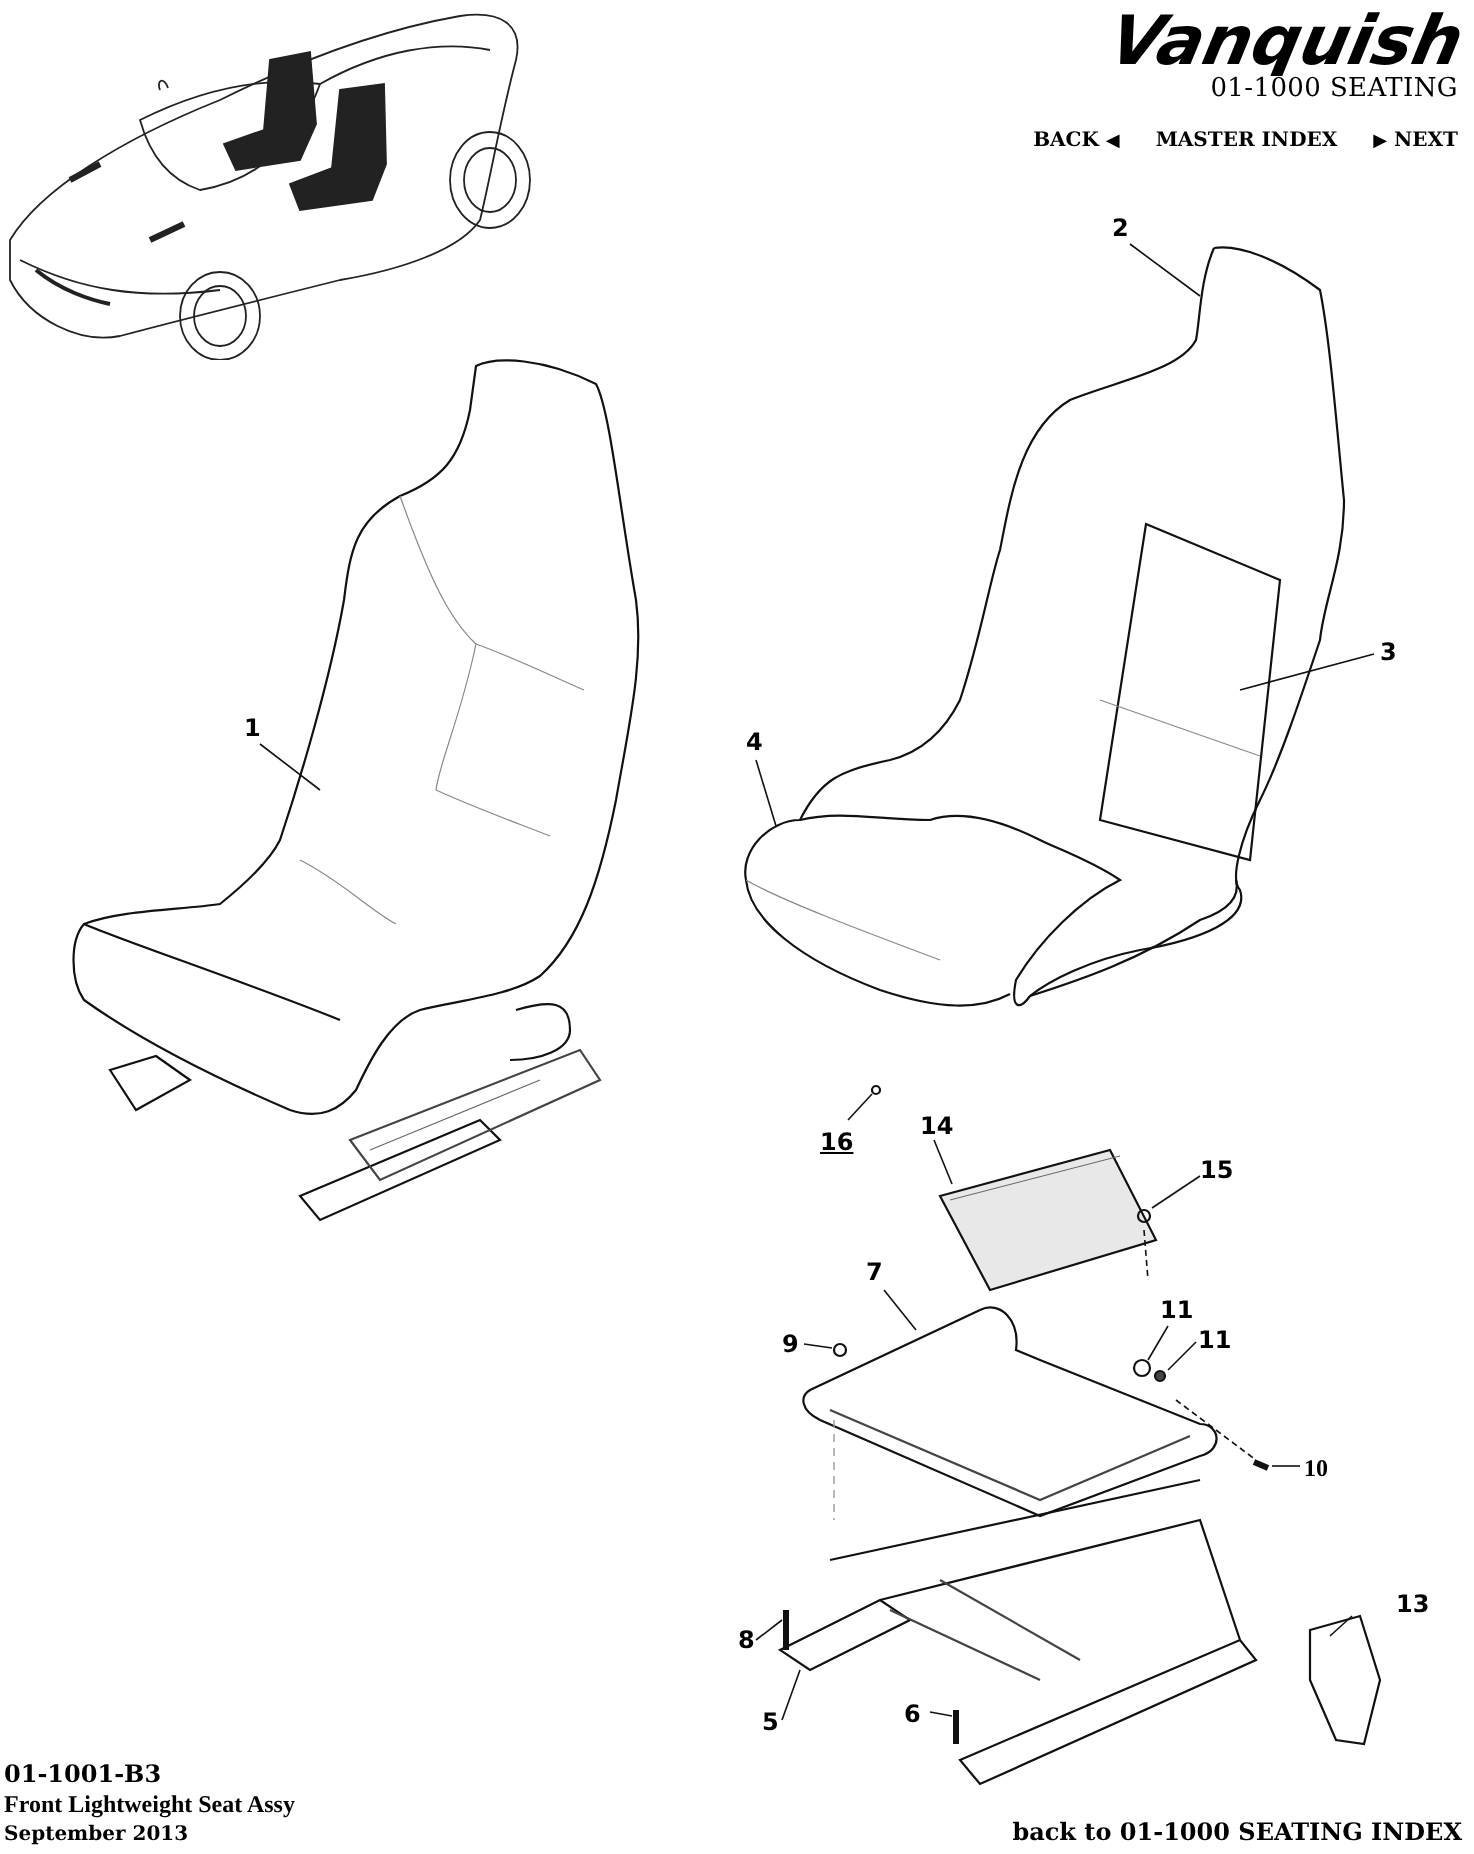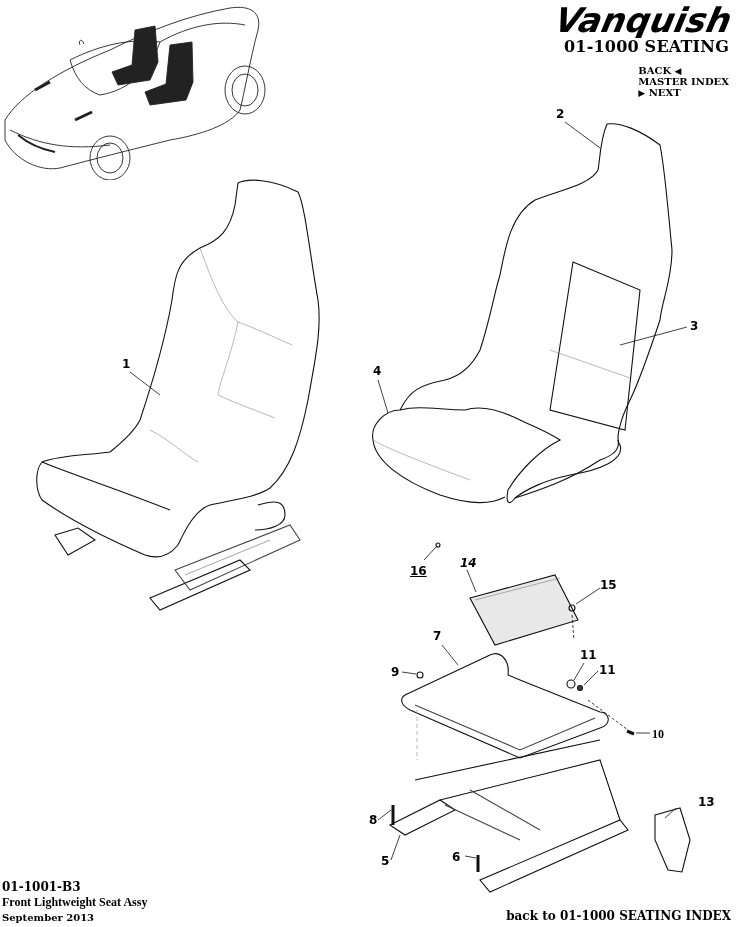--- a/index.html
+++ b/index.html
@@ -1,20 +1,20 @@
 <!DOCTYPE html>
 <html><head>
   <meta charset="utf-8">
   <style>
     html, body { margin:0; padding:0; background:#ffffff; }
     body { width:737px; height:927px; position:relative; overflow:hidden; font-family:"DejaVu Serif", serif; color:#000; }
     .abs { position:absolute; }
     .logo { right:6px; top:2px; width:230px; height:36px; }
-    .section-title { right:8px; top:37px; font-size:16px; font-weight:bold; letter-spacing:0.2px; white-space:nowrap; }
-    .nav { right:8px; top:65px; font-size:10px; font-weight:bold; white-space:nowrap; display:flex; gap:0;flex-direction:column; }
+    .section-title { right:8px; top:37px; font-size:13px; font-weight:normal; letter-spacing:0.2px; white-space:nowrap; }
+    .nav { right:8px; top:65px; font-size:10px; font-weight:bold; white-space:nowrap; display:flex; gap:0; }
     .nav span { cursor:pointer; }
     .nav .sep { display:inline-block; width:18px; }
     .nav .tri { font-size:9px; }
     .car { left:0; top:0; width:272px; height:180px; }
     .diagram { left:0; top:0; width:737px; height:927px; }
     .callout { font-family:"DejaVu Sans", sans-serif; font-weight:bold; font-size:12px; }
     .footer-code { left:2px; top:880px; font-size:12px; font-weight:bold; }
     .footer-title { left:2px; top:895px; font-size:12px; font-weight:bold;font-family:Liberation Serif, serif; }
     .footer-date { left:2px; top:912px; font-size:10px; font-weight:bold; }
     .footer-link { right:6px; top:909px; font-size:12px; font-weight:bold; white-space:nowrap; cursor:pointer; }
@@ -136,20 +136,20 @@
 <div class="abs callout" style="left:373px;top:364px;">4</div>
 <div class="abs callout" style="left:381px;top:854px;">5</div>
 <div class="abs callout" style="left:452px;top:850px;">6</div>
 <div class="abs callout" style="left:433px;top:629px;">7</div>
 <div class="abs callout" style="left:369px;top:813px;">8</div>
 <div class="abs callout" style="left:391px;top:665px;">9</div>
 <div class="abs callout" style="left:652px;top:727px;font-family:Liberation Serif, serif;">10</div>
 <div class="abs callout" style="left:580px;top:648px;">11</div>
 <div class="abs callout" style="left:599px;top:663px;">11</div>
 <div class="abs callout" style="left:677px;top:795px;margin-left:21px;">13</div>
-<div class="abs callout" style="left:460px;top:556px;font-style:italic;">14</div>
+<div class="abs callout" style="left:460px;top:556px;">14</div>
 <div class="abs callout" style="left:600px;top:578px;">15</div>
 <div class="abs callout" style="left:410px;top:564px;text-decoration:underline;">16</div>
 
 <div class="abs footer-code">01-1001-B3</div>
 <div class="abs footer-title">Front Lightweight Seat Assy</div>
 <div class="abs footer-date">September 2013</div>
 <div class="abs footer-link">back to 01-1000 SEATING INDEX</div>
 
 </body></html>

